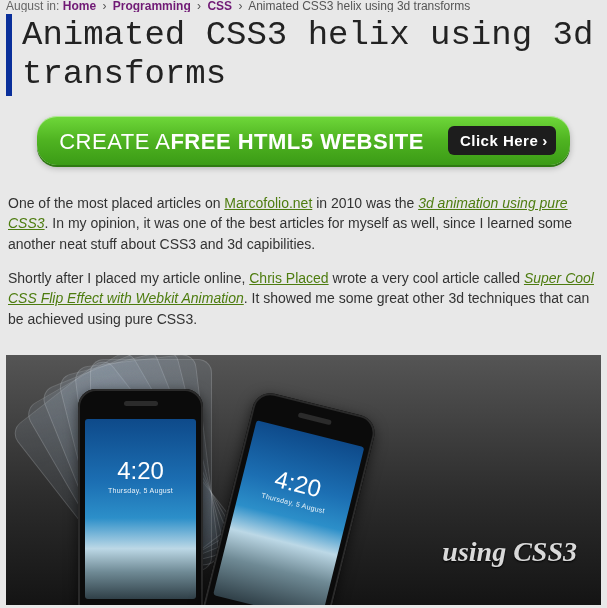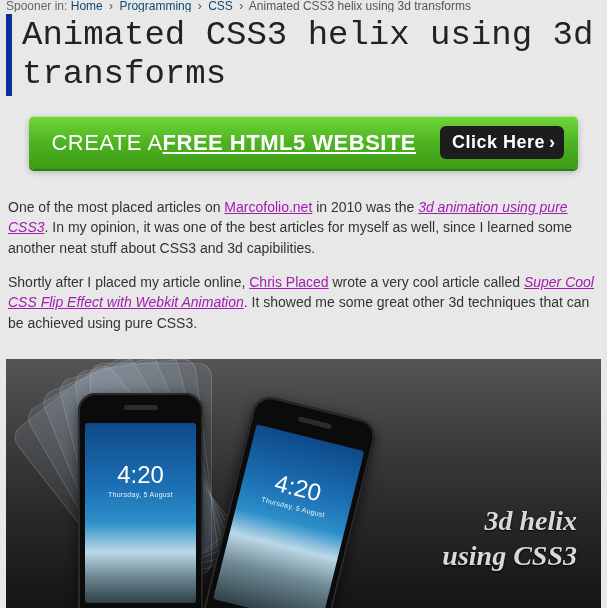--- a/index.html
+++ b/index.html
@@ -1,39 +1,39 @@
 <!DOCTYPE html>
 <html><head>
 <meta charset="utf-8">
 <style>
   html,body{margin:0;padding:0;background:#e8e8e8;font-family:Arial,Helvetica,sans-serif;font-size:14px;color:#333;}
   #page{width:607px;margin:0 auto;background:#e8e8e8;overflow:hidden;}
   
   .crumbs{font-size:12px;color:#666;padding:0 6px;line-height:1;white-space:nowrap;overflow:hidden;}
-  .crumbs a{color:#0c4a6e;text-decoration:none;}
+  .crumbs a{color:#701a75;text-decoration:none;font-weight:bold;}
   .crumbs .sep{margin:0 3px;color:#555;}
   .crumbs .current{color:#555;}
   
   .title-wrap{border-left:6px solid #0a2f9a;margin:2px 6px 14px 6px;padding:2px 0 2px 10px;}
   h1{margin:0;font-family:"Courier New",monospace;font-weight:400;font-size:34px;color:#222;line-height:1.15;}
   
   .cta-wrap{text-align:center;margin:20px 0 28px 0;}
-  .cta{display:inline-flex;align-items:center;
-       padding:10px 14px 10px 22px;border-radius:5px;
+  .cta{display:inline-flex;align-items:flex-end;
+       padding:10px 14px 10px 22px;border-radius:20px;
        background:linear-gradient(#6fd83a,#4fb321,#3b9b16);
        box-shadow:0 2px 0 #2e7a11,0 3px 6px rgba(0,0,0,.25),inset 0 1px 0 rgba(255,255,255,.45);
        color:#fff;font-size:22px;font-weight:300;letter-spacing:.5px;cursor:pointer;}
-  .cta b{font-weight:700;text-decoration:underline;}
+  .cta b{font-weight:700;}
   .cta .click{margin-left:24px;background:#1d1d1d;color:#fff;border-radius:6px;
-       padding:6px 8px 6px 12px;font-size:18px;font-weight:700;display:inline-flex;align-items:center;}
+       padding:6px 8px 6px 12px;font-size:15px;font-weight:700;display:inline-flex;align-items:center;}
   .cta .click .chev{margin-left:4px;}
   
   .body{padding:0 8px 8px 8px;color:#333;line-height:1.45;}
   .body p{margin:0 0 14px 0;}
-  .link{color:#a21caf;}
+  .link{color:#4d7c0f;}
   .body i .link, .body .ital{font-style:italic;}
   
   .hero{position:relative;height:250px;margin:4px 6px 0 6px;
         background:linear-gradient(#555 0%,#2d2d2d 55%,#141414 100%);overflow:hidden;}
   .hero-text{position:absolute;right:24px;bottom:36px;text-align:right;color:#d9d9d9;
              font-family:Georgia,'Times New Roman',serif;font-style:italic;font-weight:600;
              font-size:28px;line-height:1.25;text-shadow:0 1px 2px #000;}
   
   .fan{position:absolute;left:24px;top:-12px;width:170px;height:260px;}
   .card{position:absolute;left:60px;top:16px;width:120px;height:210px;border-radius:14px;
@@ -53,21 +53,21 @@
   .clock{position:absolute;top:38px;width:100%;text-align:center;color:#fff;font-family:Helvetica,Arial,sans-serif;}
   .clock .t{font-size:24px;font-weight:300;}
   .clock .d{font-size:7px;opacity:.9;margin-top:2px;letter-spacing:.3px;}
 </style>
 </head>
 <body>
 
 <div id="page">
 
   <div class="crumbs">
-    <span>Spooner in:</span>
+    <span>August in:</span>
     <a href="#">Home</a>
     <span class="sep">›</span>
     <a href="#">Programming</a>
     <span class="sep">›</span>
     <a href="#">CSS</a>
     <span class="sep">›</span>
     <span class="current">Animated CSS3 helix using 3d transforms</span>
   </div>
 
   <div class="title-wrap">
@@ -127,19 +127,18 @@
             <div class="t">4:20</div>
             <div class="d">Thursday, 5 August</div>
           </div>
 
         </div>
       </div>
 
     </div>
 
     <div class="hero-text">
-      <div>3d helix</div>
       <div>using CSS3</div>
     </div>
 
   </div>
 
 </div>
 
 </body></html>

